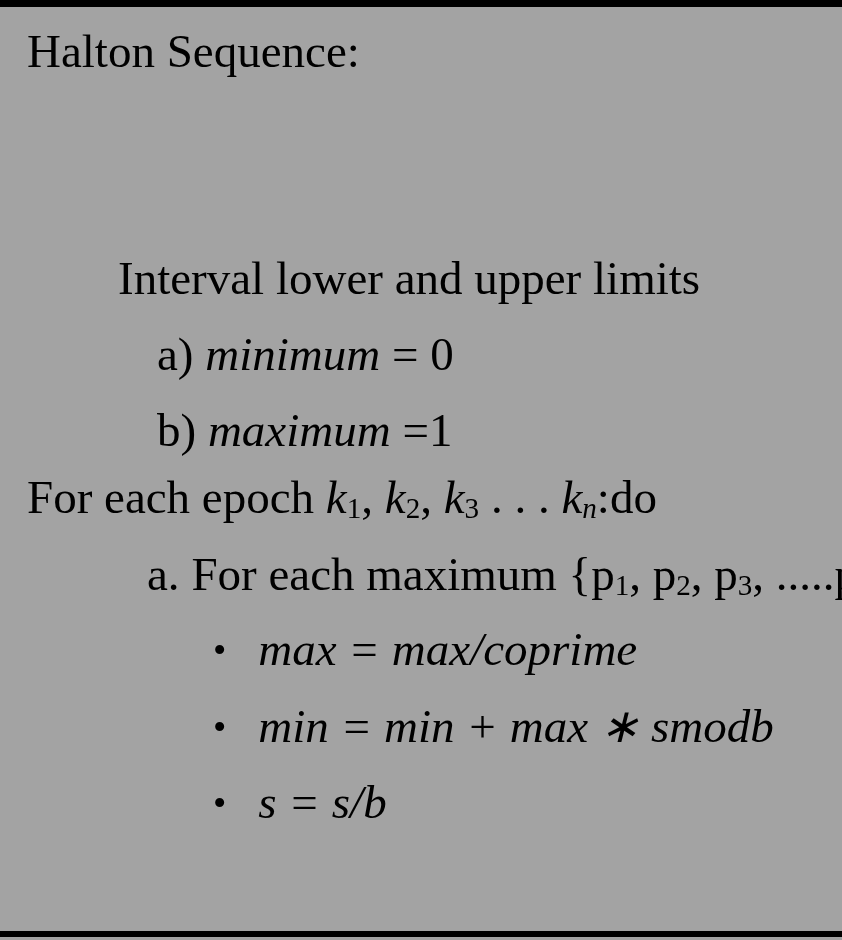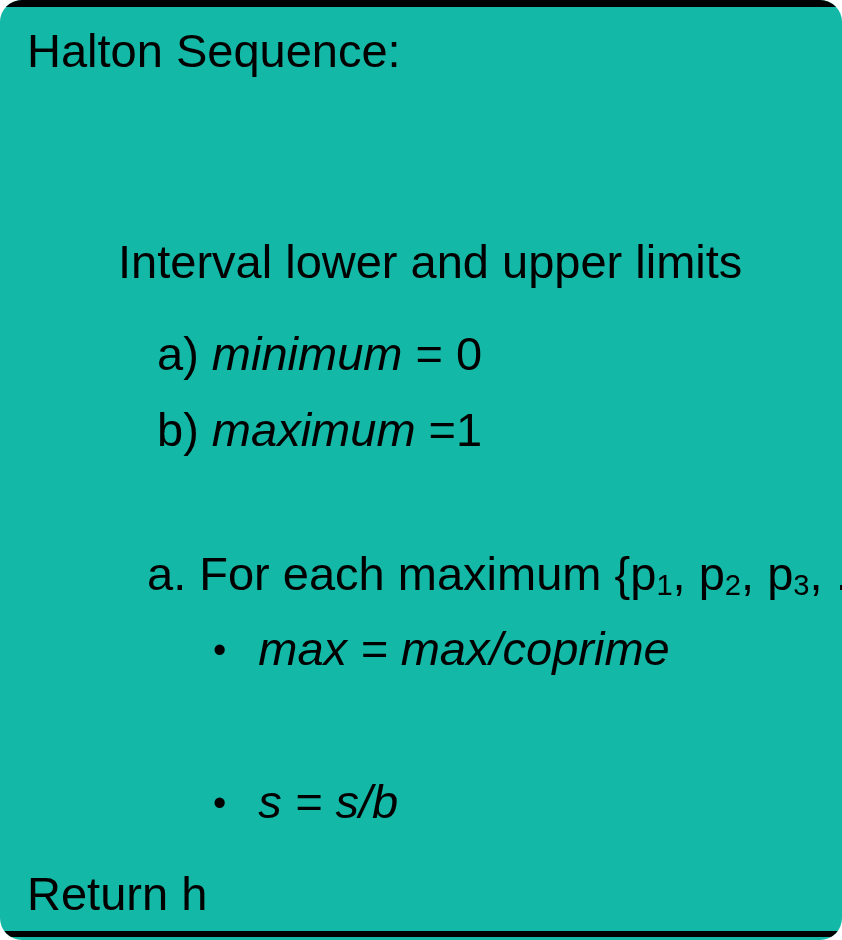--- a/index.html
+++ b/index.html
@@ -4,26 +4,25 @@
 <style>
   html, body {
     margin: 0;
     padding: 0;
     background: #ffffff;
   }
   .page {
     position: relative;
     width: 842px;
     height: 940px;
-    background: #14b8a6;
+    background: #a3a3a3;
     color: #000000;
-    font-family: Liberation Sans, sans-serif;
+    font-family: Liberation Serif, serif;
     font-size: 47px;
     overflow: hidden;
-    border-radius: 22px;
   }
   .rule {
     position: absolute;
     left: 0;
     width: 842px;
     background: #000000;
   }
   .rule-top { top: 0; height: 7px; }
   .rule-bottom { top: 931px; height: 6px; }
   .line {
@@ -50,31 +49,32 @@
 <body>
 
 <div class="page">
 
   <div class="rule rule-top"></div>
 
   <div class="line" style="left:27px; top:25px;"><span>Halton Sequence:</span></div>
 
 
 
-  <div class="line" style="left:118px; top:236px;"><span>Interval lower and upper limits</span></div>
+  <div class="line" style="left:118px; top:252px;"><span>Interval lower and upper limits</span></div>
 
   <div class="line" style="left:157px; top:328px;text-align:right;"><span>a) </span><span class="it">minimum</span><span> = 0</span></div>
 
   <div class="line" style="left:157px; top:404px;"><span>b) </span><span class="it">maximum</span><span> =1</span></div>
 
+  <div class="line" style="left:27px; top:471px;"><span>For each epoch </span><span class="it">k</span><span class="sb">1</span><span>, </span><span class="it">k</span><span class="sb">2</span><span>, </span><span class="it">k</span><span class="sb">3</span><span> . . . </span><span class="it">k</span><span class="sb it">n</span><span>:do</span></div>
 
   <div class="line" style="left:147px; top:548px;"><span>a. </span><span>For each maximum {</span><span>p</span><span class="sb">1</span><span>, </span><span>p</span><span class="sb">2</span><span>, </span><span>p</span><span class="sb">3</span><span>, .....</span><span>p</span><span class="sb">n</span><span>}</span></div>
 
   <div class="line" style="left:213px; top:623px;"><span class="bullet">•</span><span class="math">max = max/coprime</span></div>
 
+  <div class="line" style="left:213px; top:700px;"><span class="bullet">•</span><span class="math">min = min + max ∗ smodb</span></div>
 
   <div class="line" style="left:213px; top:776px;"><span class="bullet">•</span><span class="math">s = s/b</span></div>
 
-  <div class="line" style="left:27px; top:868px;"><span>Return h</span></div>
 
   <div class="rule rule-bottom"></div>
 
 </div>
 
 </body></html>

